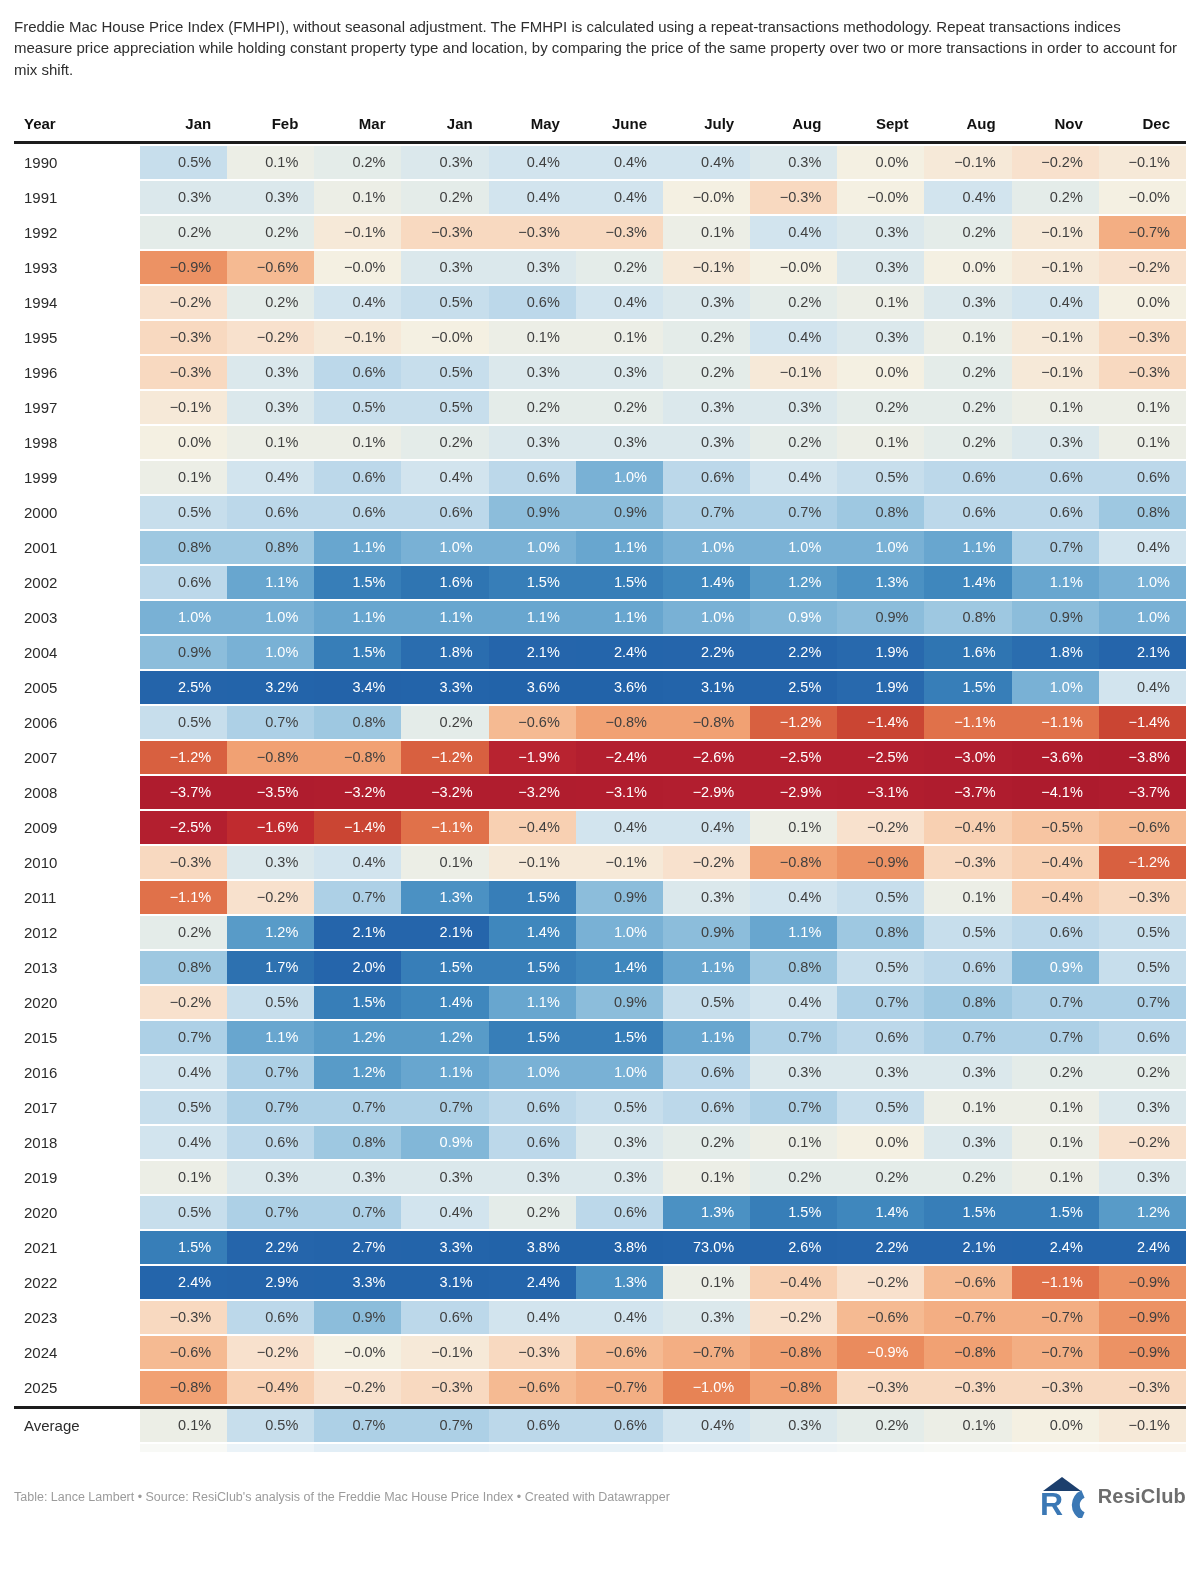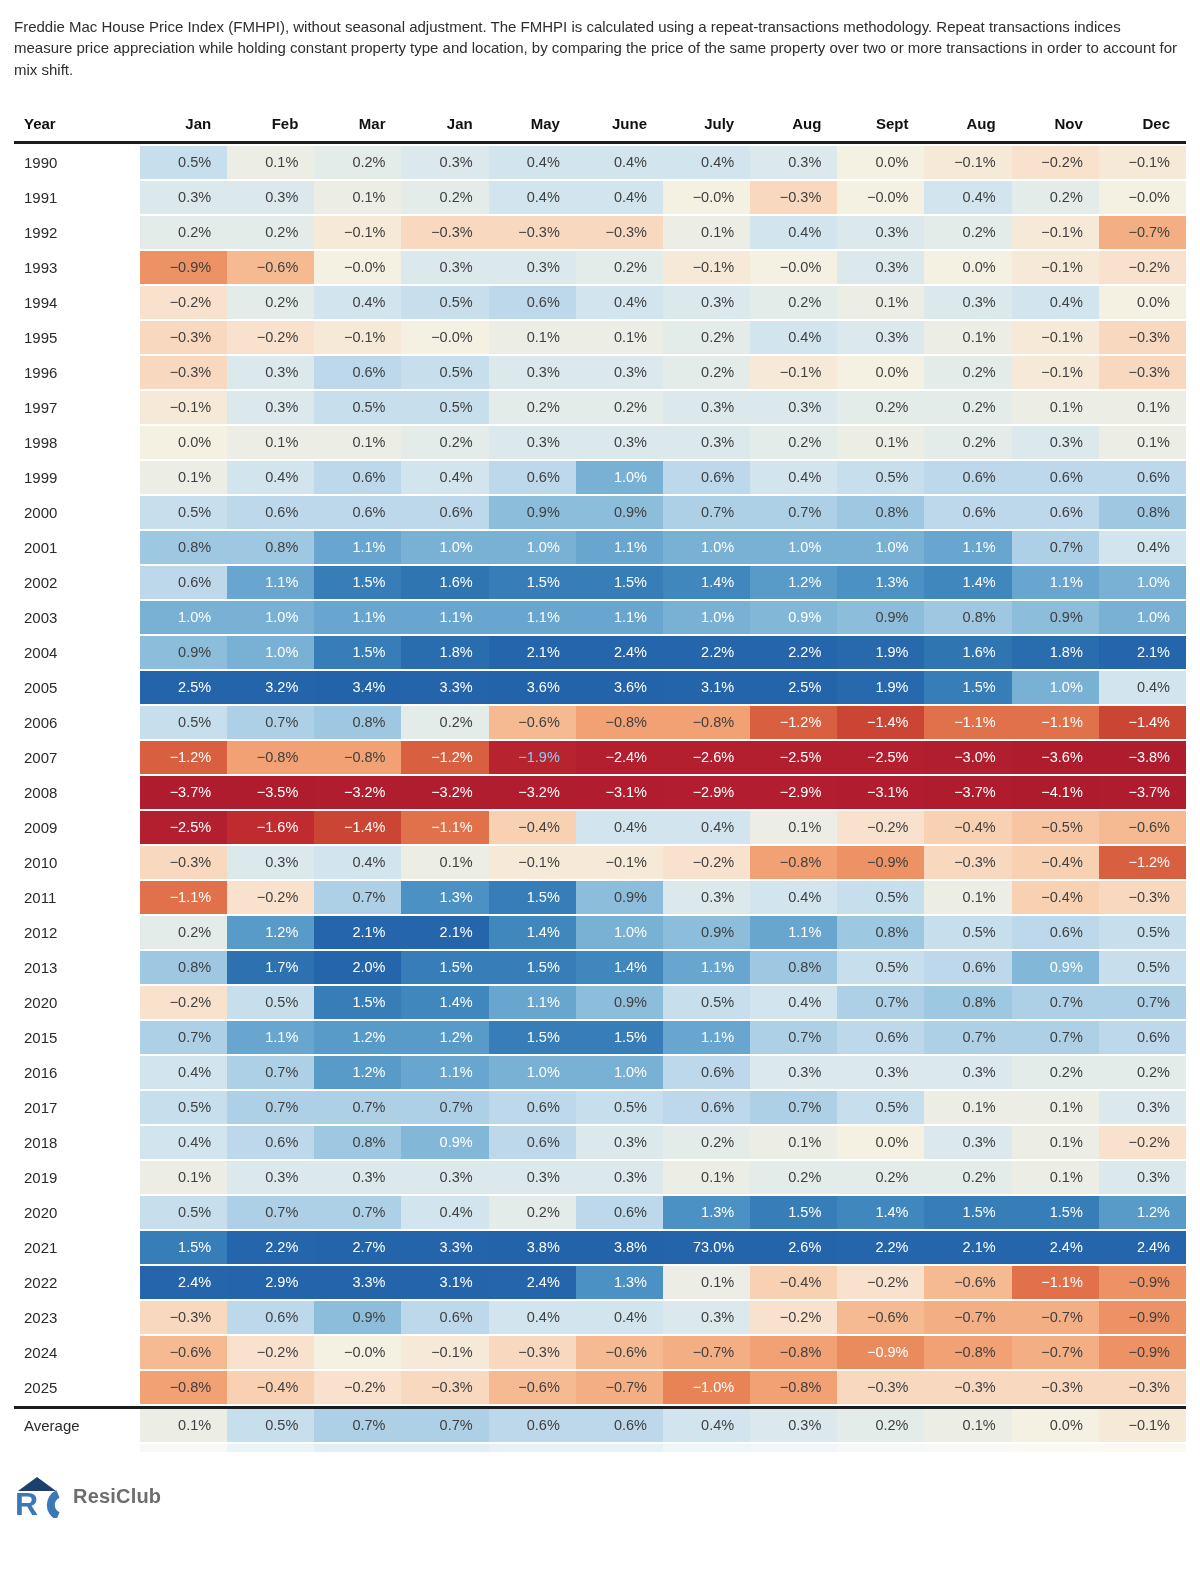--- a/index.html
+++ b/index.html
@@ -372,21 +372,21 @@
           <div class="cell" style="background: rgb(224, 113, 74); color: rgb(255, 255, 255);">−1.1%</div>
           <div class="cell" style="background: rgb(224, 113, 74); color: rgb(255, 255, 255);">−1.1%</div>
           <div class="cell" style="background: rgb(202, 69, 51); color: rgb(255, 255, 255);">−1.4%</div>
         </div>
         <div class="hrow">
           <div class="cell ylab">2007</div>
           <div class="cell" style="background: rgb(216, 96, 64); color: rgb(255, 255, 255);">−1.2%</div>
           <div class="cell" style="background: rgb(241, 161, 115); color: rgb(63, 63, 63);">−0.8%</div>
           <div class="cell" style="background: rgb(241, 161, 115); color: rgb(63, 63, 63);">−0.8%</div>
           <div class="cell" style="background: rgb(216, 96, 64); color: rgb(255, 255, 255);">−1.2%</div>
-          <div class="cell" style="background: rgb(184, 35, 48); color: #7dd3fc;">−1.9%</div>
+          <div class="cell" style="background: rgb(184, 35, 48); color: #ffffff;">−1.9%</div>
           <div class="cell" style="background: rgb(179, 31, 47); color: rgb(255, 255, 255);">−2.4%</div>
           <div class="cell" style="background: rgb(179, 31, 47); color: rgb(255, 255, 255);">−2.6%</div>
           <div class="cell" style="background: rgb(179, 31, 47); color: rgb(255, 255, 255);">−2.5%</div>
           <div class="cell" style="background: rgb(179, 31, 47); color: rgb(255, 255, 255);">−2.5%</div>
           <div class="cell" style="background: rgb(177, 30, 47); color: rgb(255, 255, 255);">−3.0%</div>
           <div class="cell" style="background: rgb(175, 28, 46); color: rgb(255, 255, 255);">−3.6%</div>
           <div class="cell" style="background: rgb(174, 28, 45); color: rgb(255, 255, 255);">−3.8%</div>
         </div>
         <div class="hrow">
           <div class="cell ylab">2008</div>
@@ -685,20 +685,21 @@
         <div class="" style="background: rgb(210, 228, 238);"></div>
         <div class="" style="background: rgb(219, 232, 236);"></div>
         <div class="" style="background: rgb(228, 236, 233);"></div>
         <div class="" style="background: rgb(236, 238, 230);"></div>
         <div class="" style="background: rgb(244, 240, 226);"></div>
         <div class="" style="background: rgb(246, 233, 216);"></div>
       </div>
   </div>
 
   <div class="footer">
+    <span class="attribution">Table: Lance Lambert • Source: ResiClub's analysis of the Freddie Mac House Price Index  • Created with Datawrapper</span>
     <span class="logo">
       <svg width="52" height="42" viewBox="0 0 52 42" aria-hidden="true">
         <polygon points="23,1 42,15 4,15" fill="#1c3f6d"></polygon>
         <text x="1" y="39" font-family="Liberation Sans, sans-serif" font-size="32" font-weight="bold" fill="#3b78b5">R</text>
         <path d="M 44 18 A 12 12 0 0 0 44 40" fill="none" stroke="#3b78b5" stroke-width="8"></path>
       </svg>
       <span class="logo-text">ResiClub</span>
     </span>
   </div>
 

